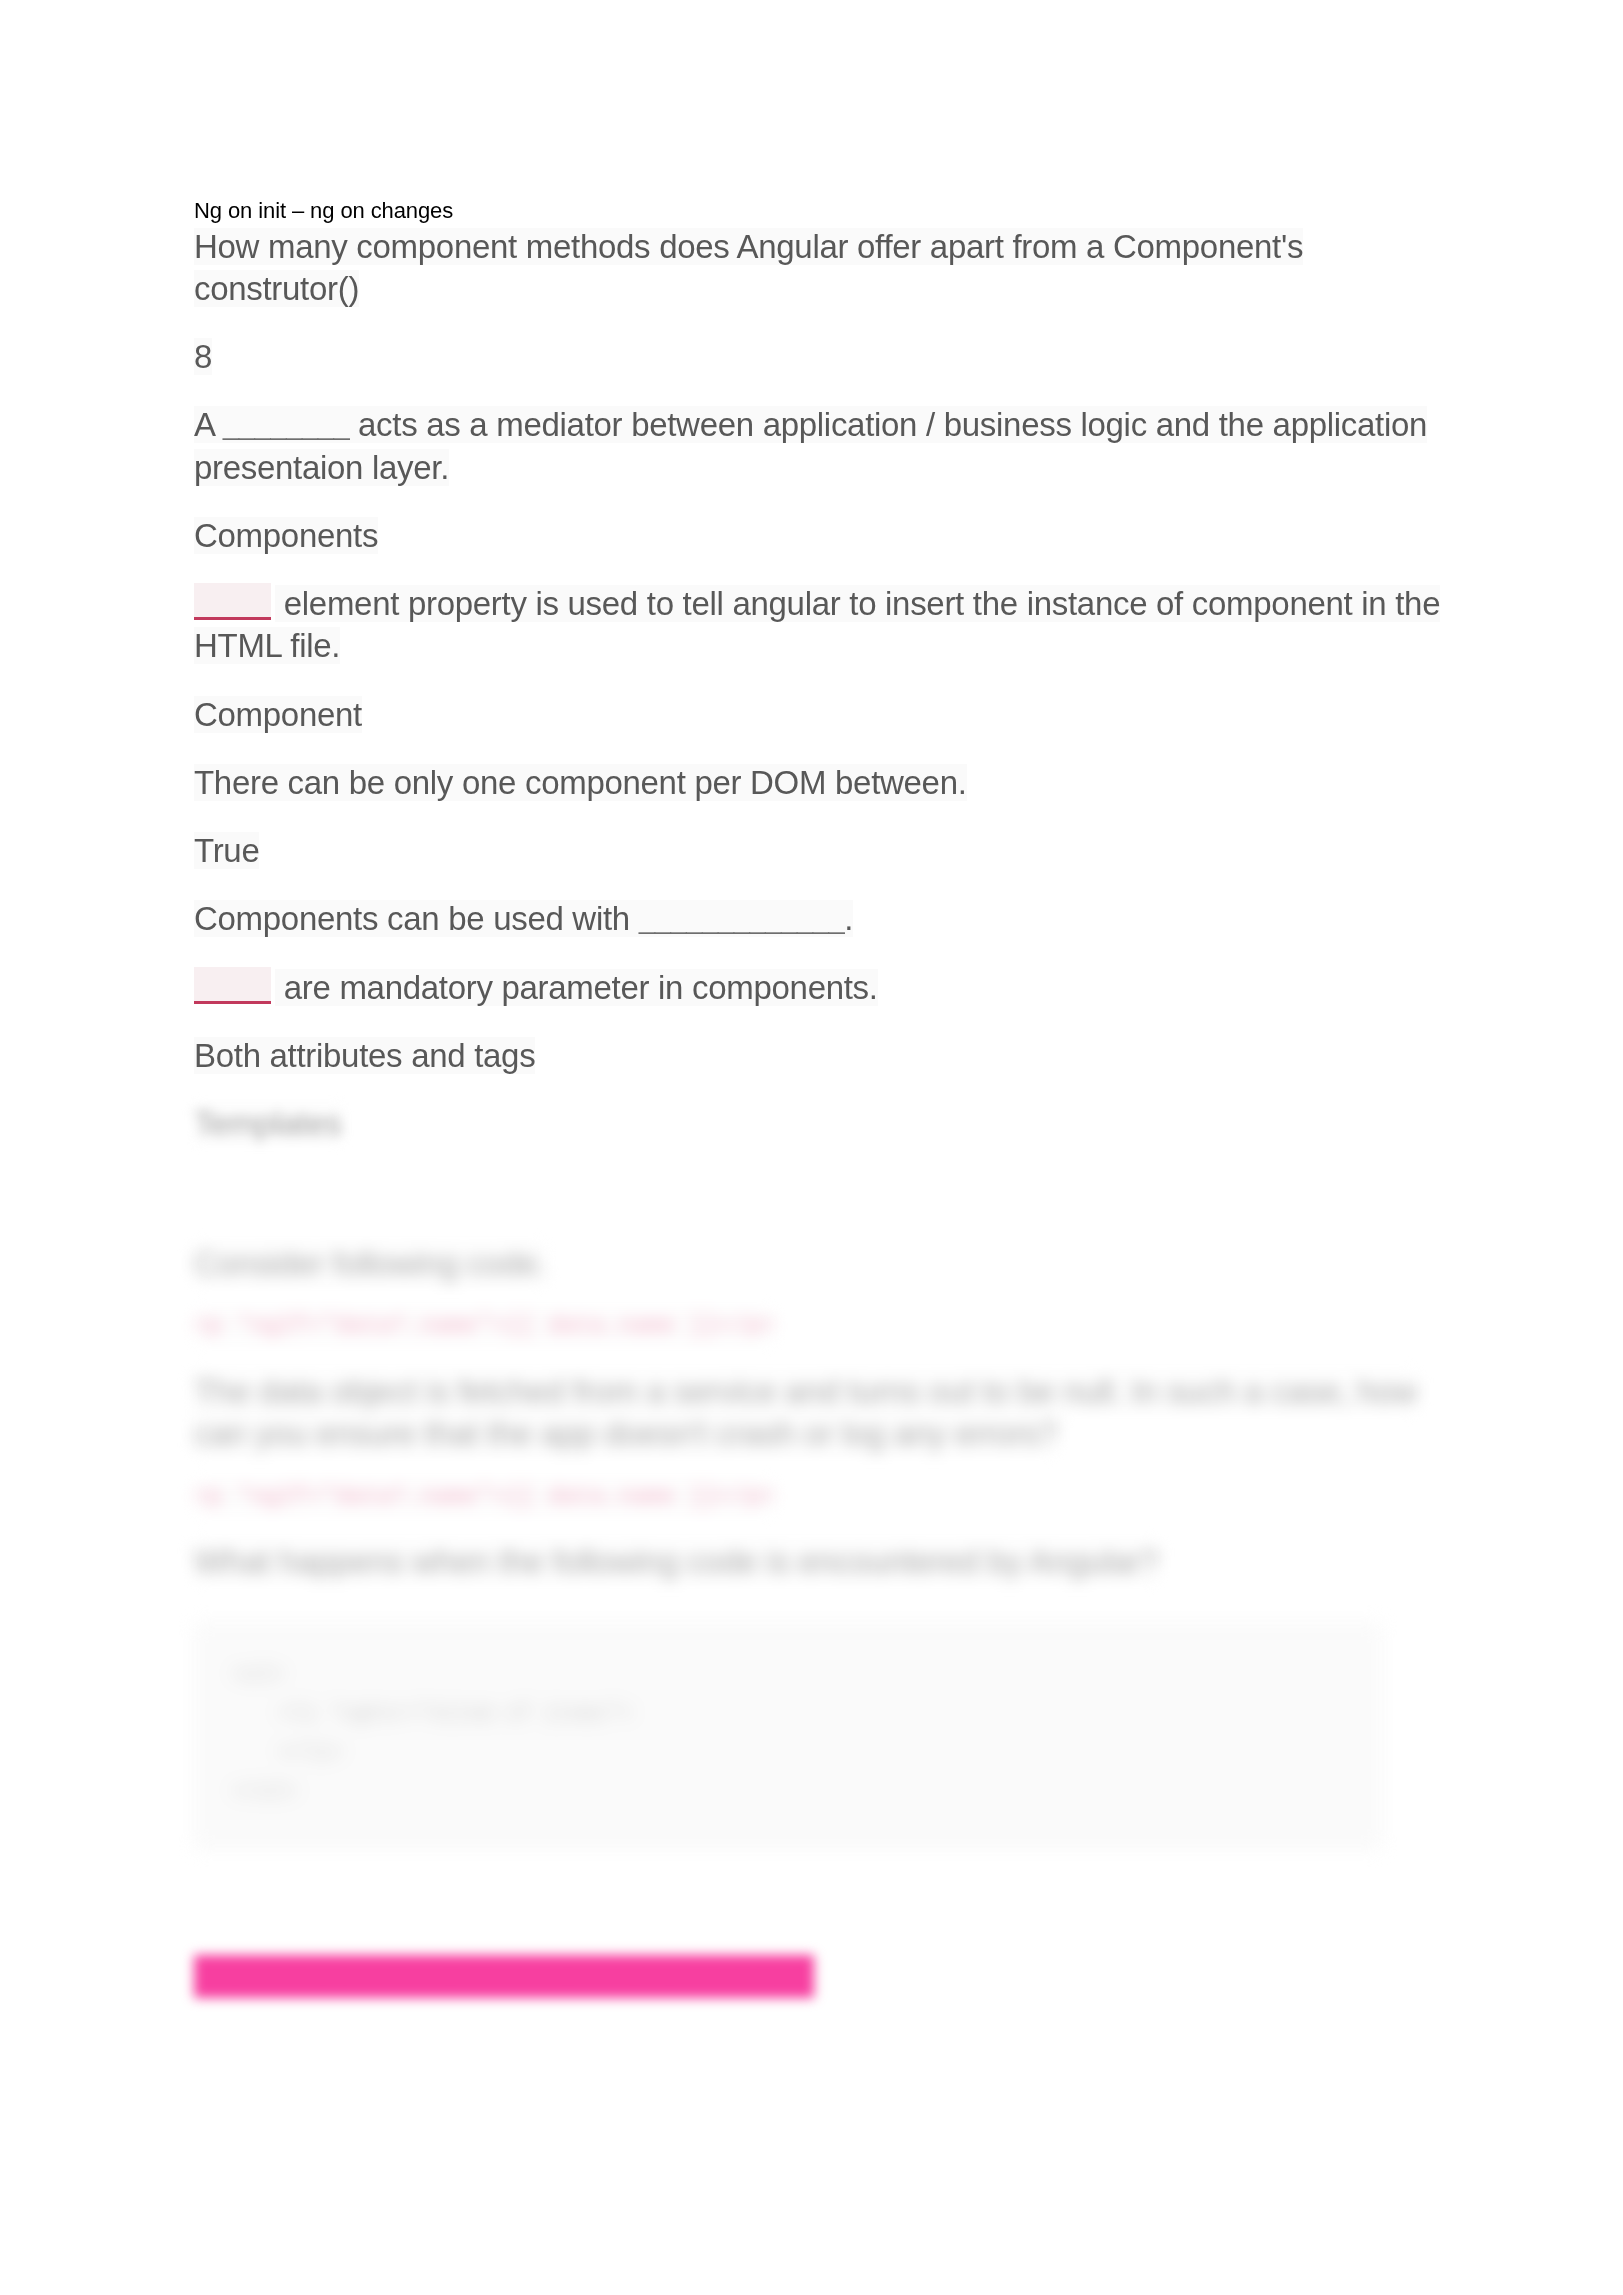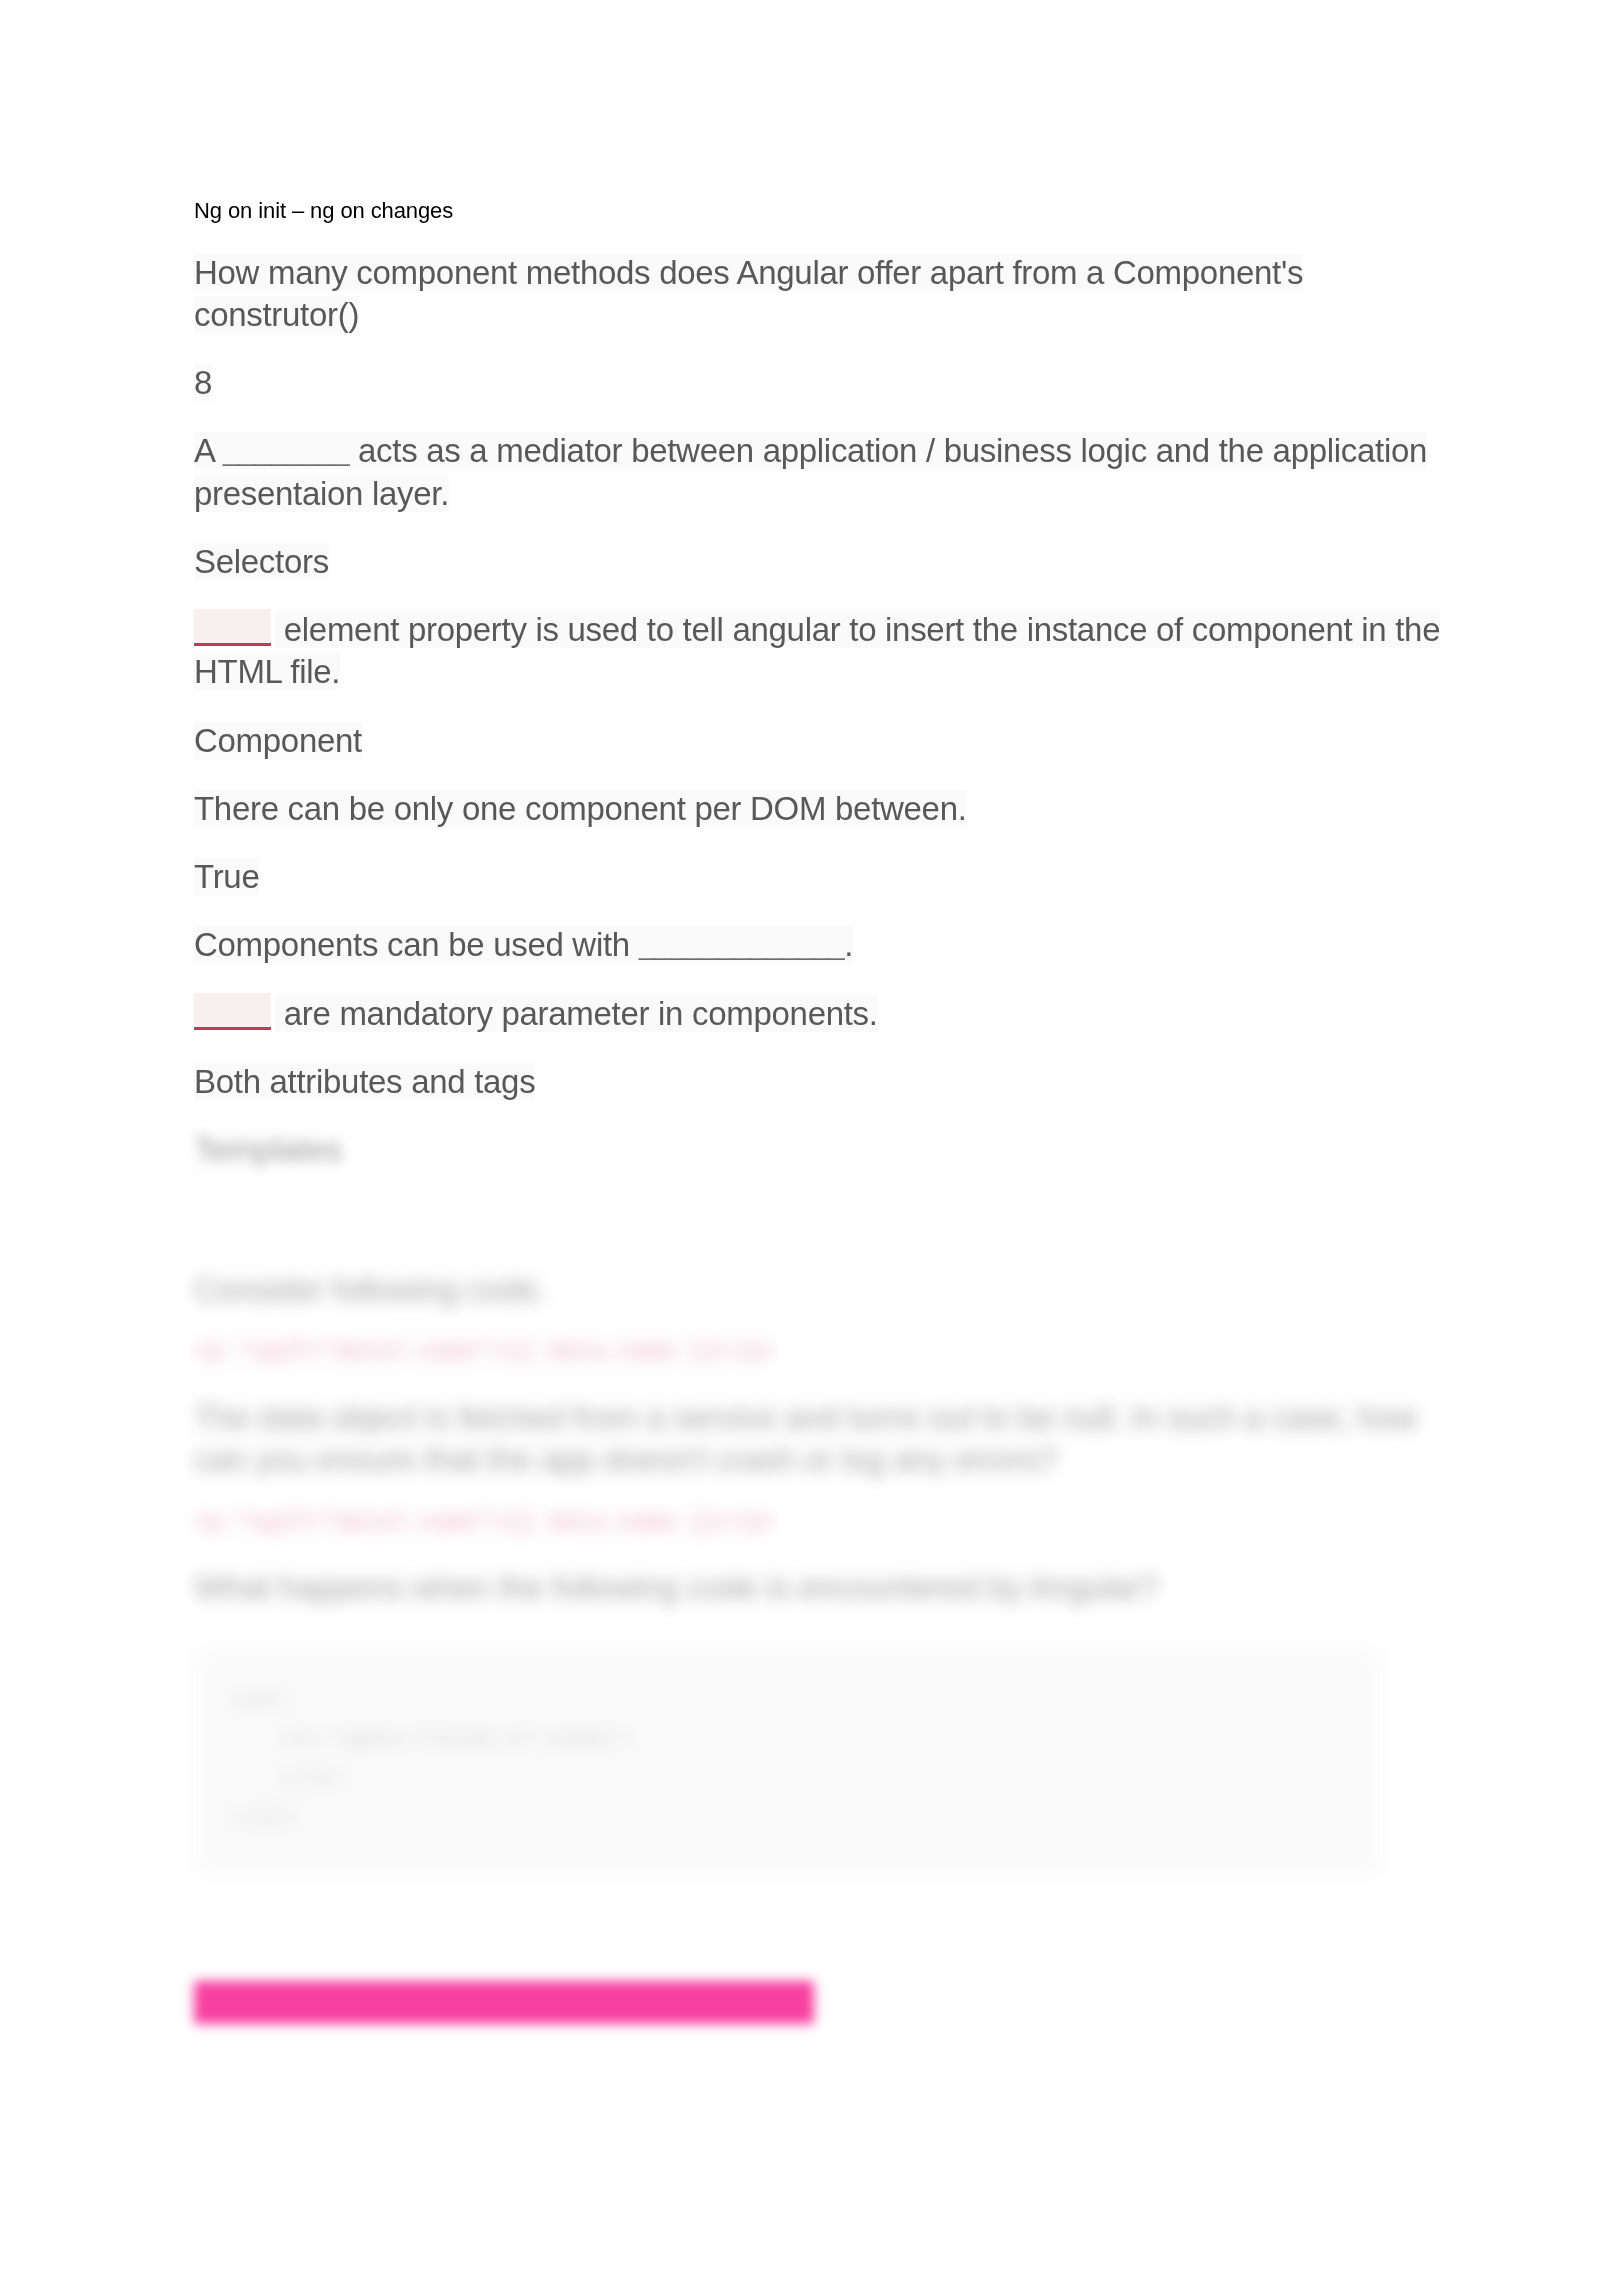--- a/index.html
+++ b/index.html
@@ -30,21 +30,20 @@
     width: 1266px;
   }
 
   
   .doc-header {
     font-size: 22px;
     line-height: 1.35;
     color: #000000;
     font-weight: 400;
     letter-spacing: -0.1px;
-    margin-bottom: 26px;
   }
 
   
   .para {
     font-size: 33px;
     line-height: 1.28;
     color: #585858;
     font-weight: 400;
     margin: 0 0 26px 0;
     letter-spacing: -0.3px;
@@ -152,21 +151,21 @@
 
     <p class="para">
       <span class="hl">8</span>
     </p>
 
     <p class="para">
       <span class="hl"><span>A </span><span class="blank-plain">________</span><span> acts as a mediator between application / business logic and the application presentaion layer.</span></span>
     </p>
 
     <p class="para">
-      <span class="hl">Selectors</span>
+      <span class="hl">Components</span>
     </p>
 
     <p class="para">
       <span class="blank-pink"></span><span class="hl"> element property is used to tell angular to insert the instance of component in the HTML file.</span>
     </p>
 
     <p class="para">
       <span class="hl">Component</span>
     </p>
 

